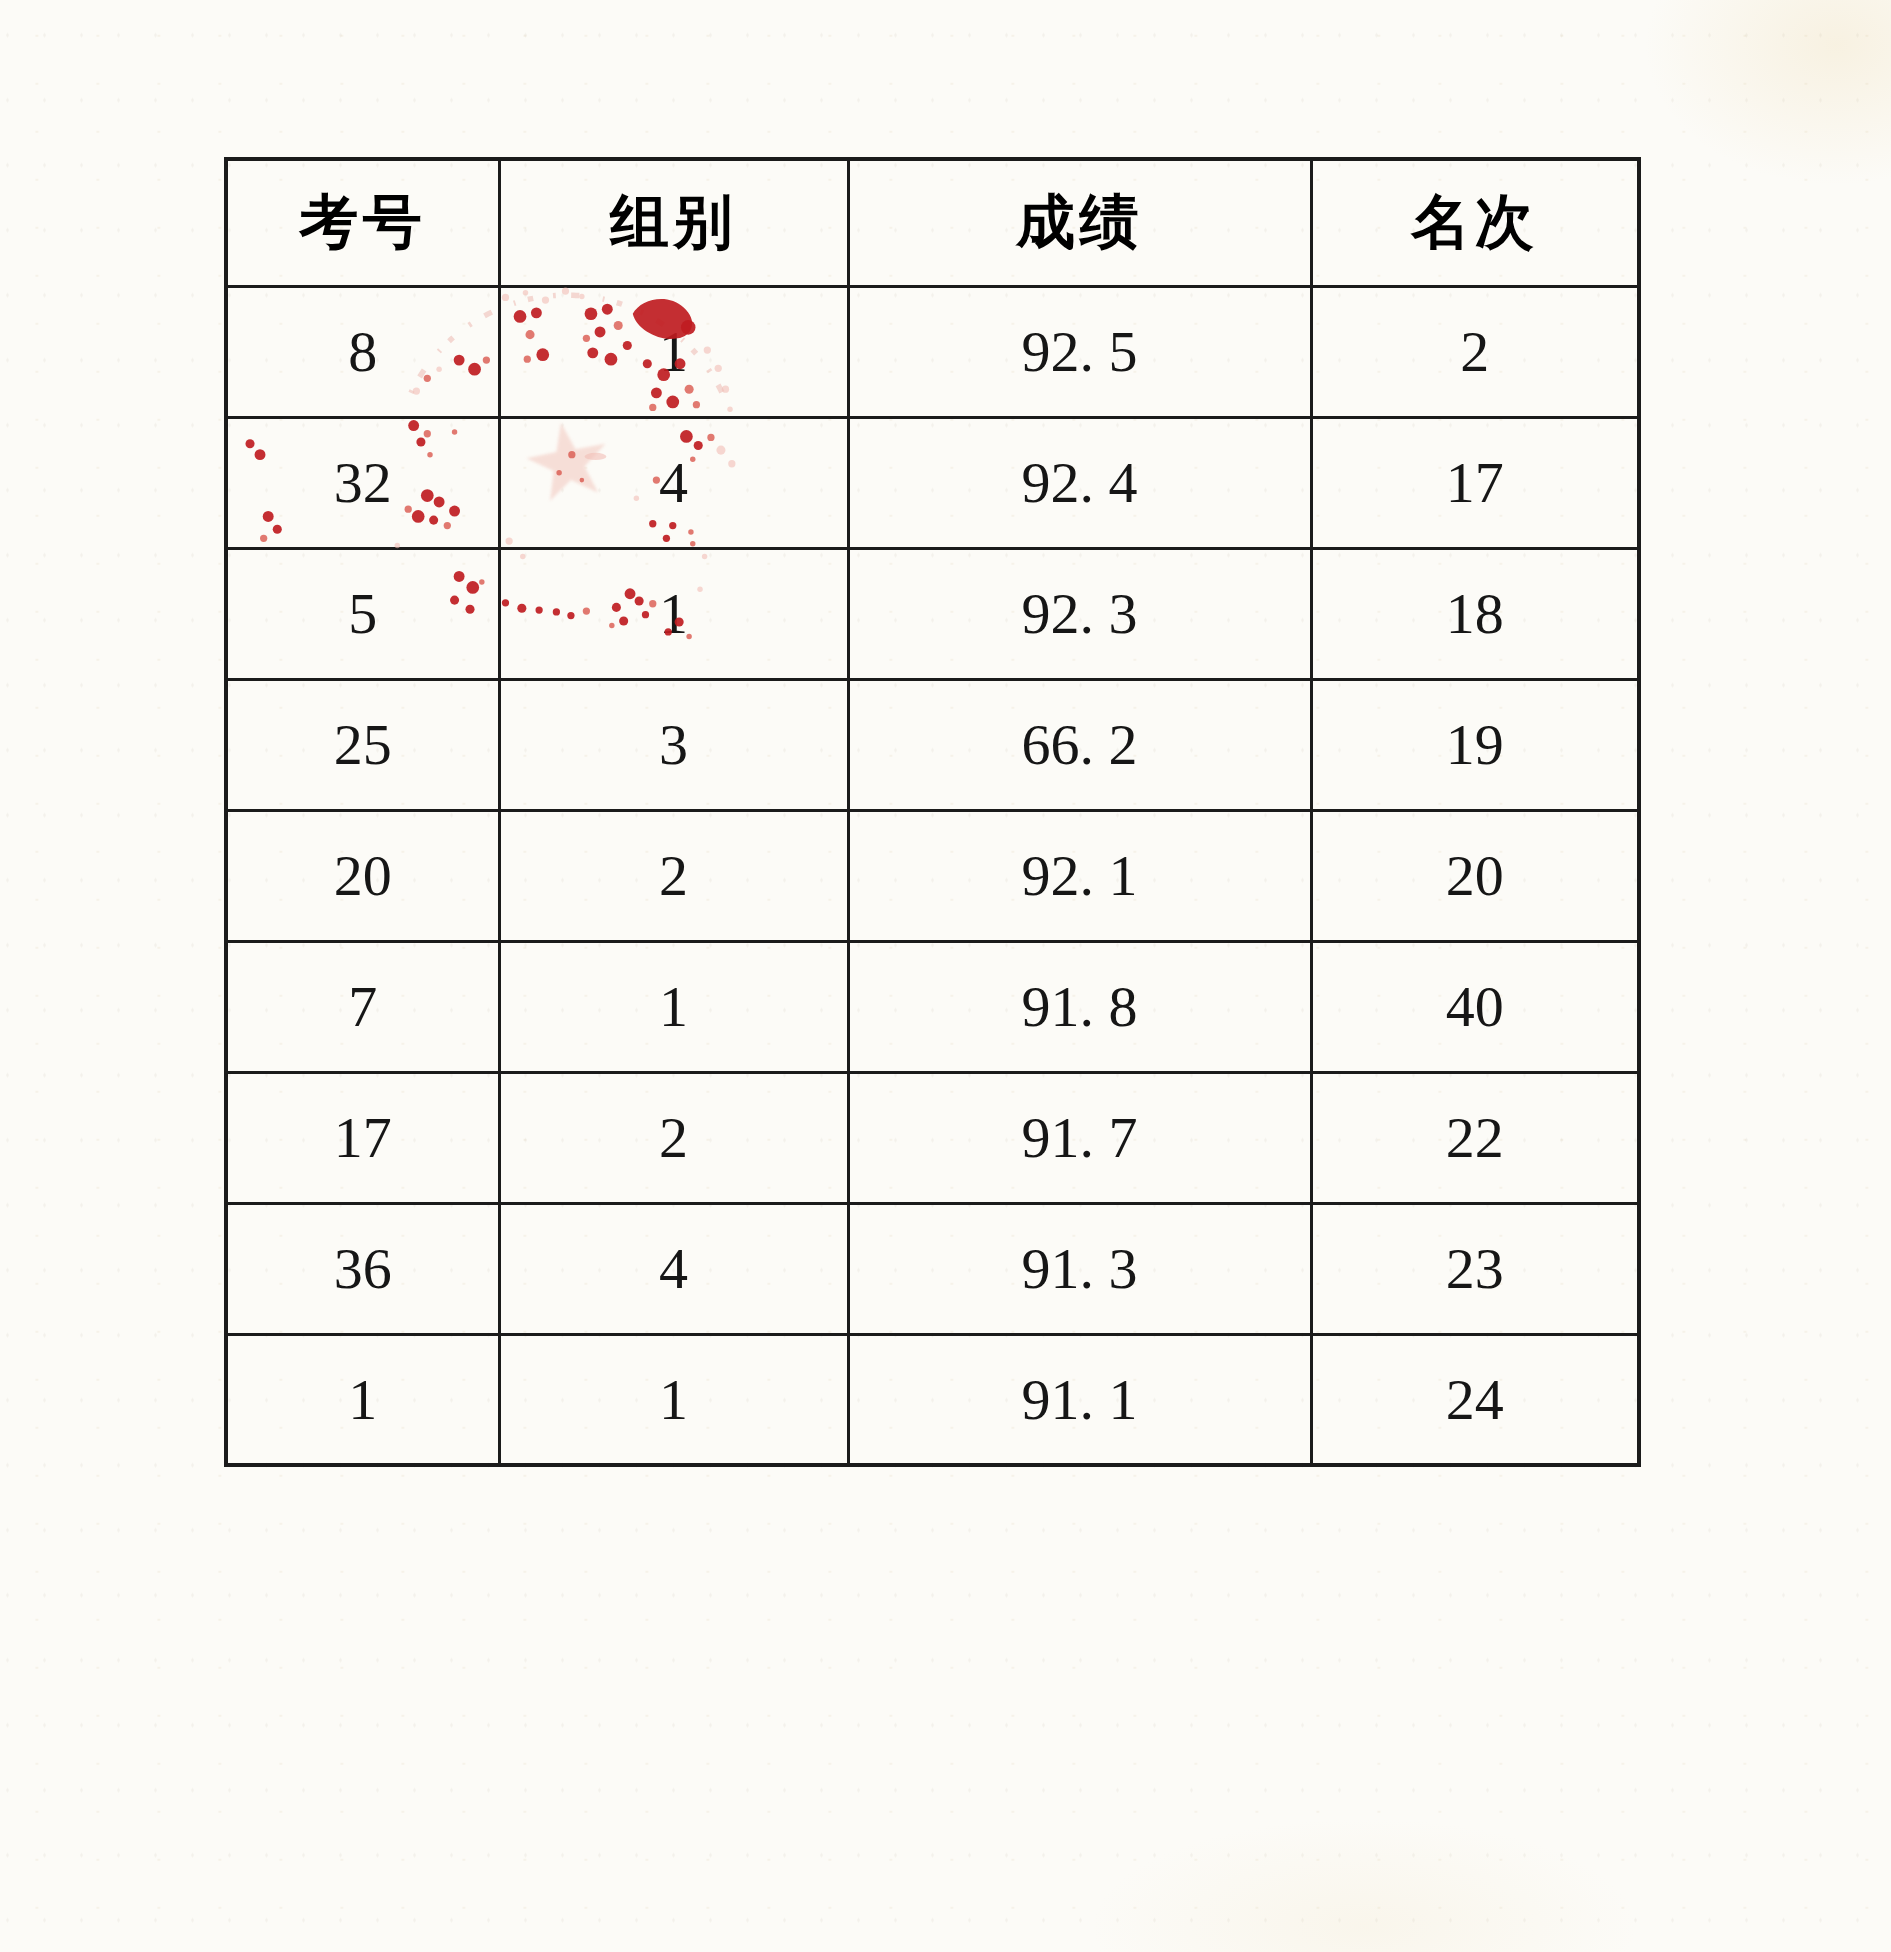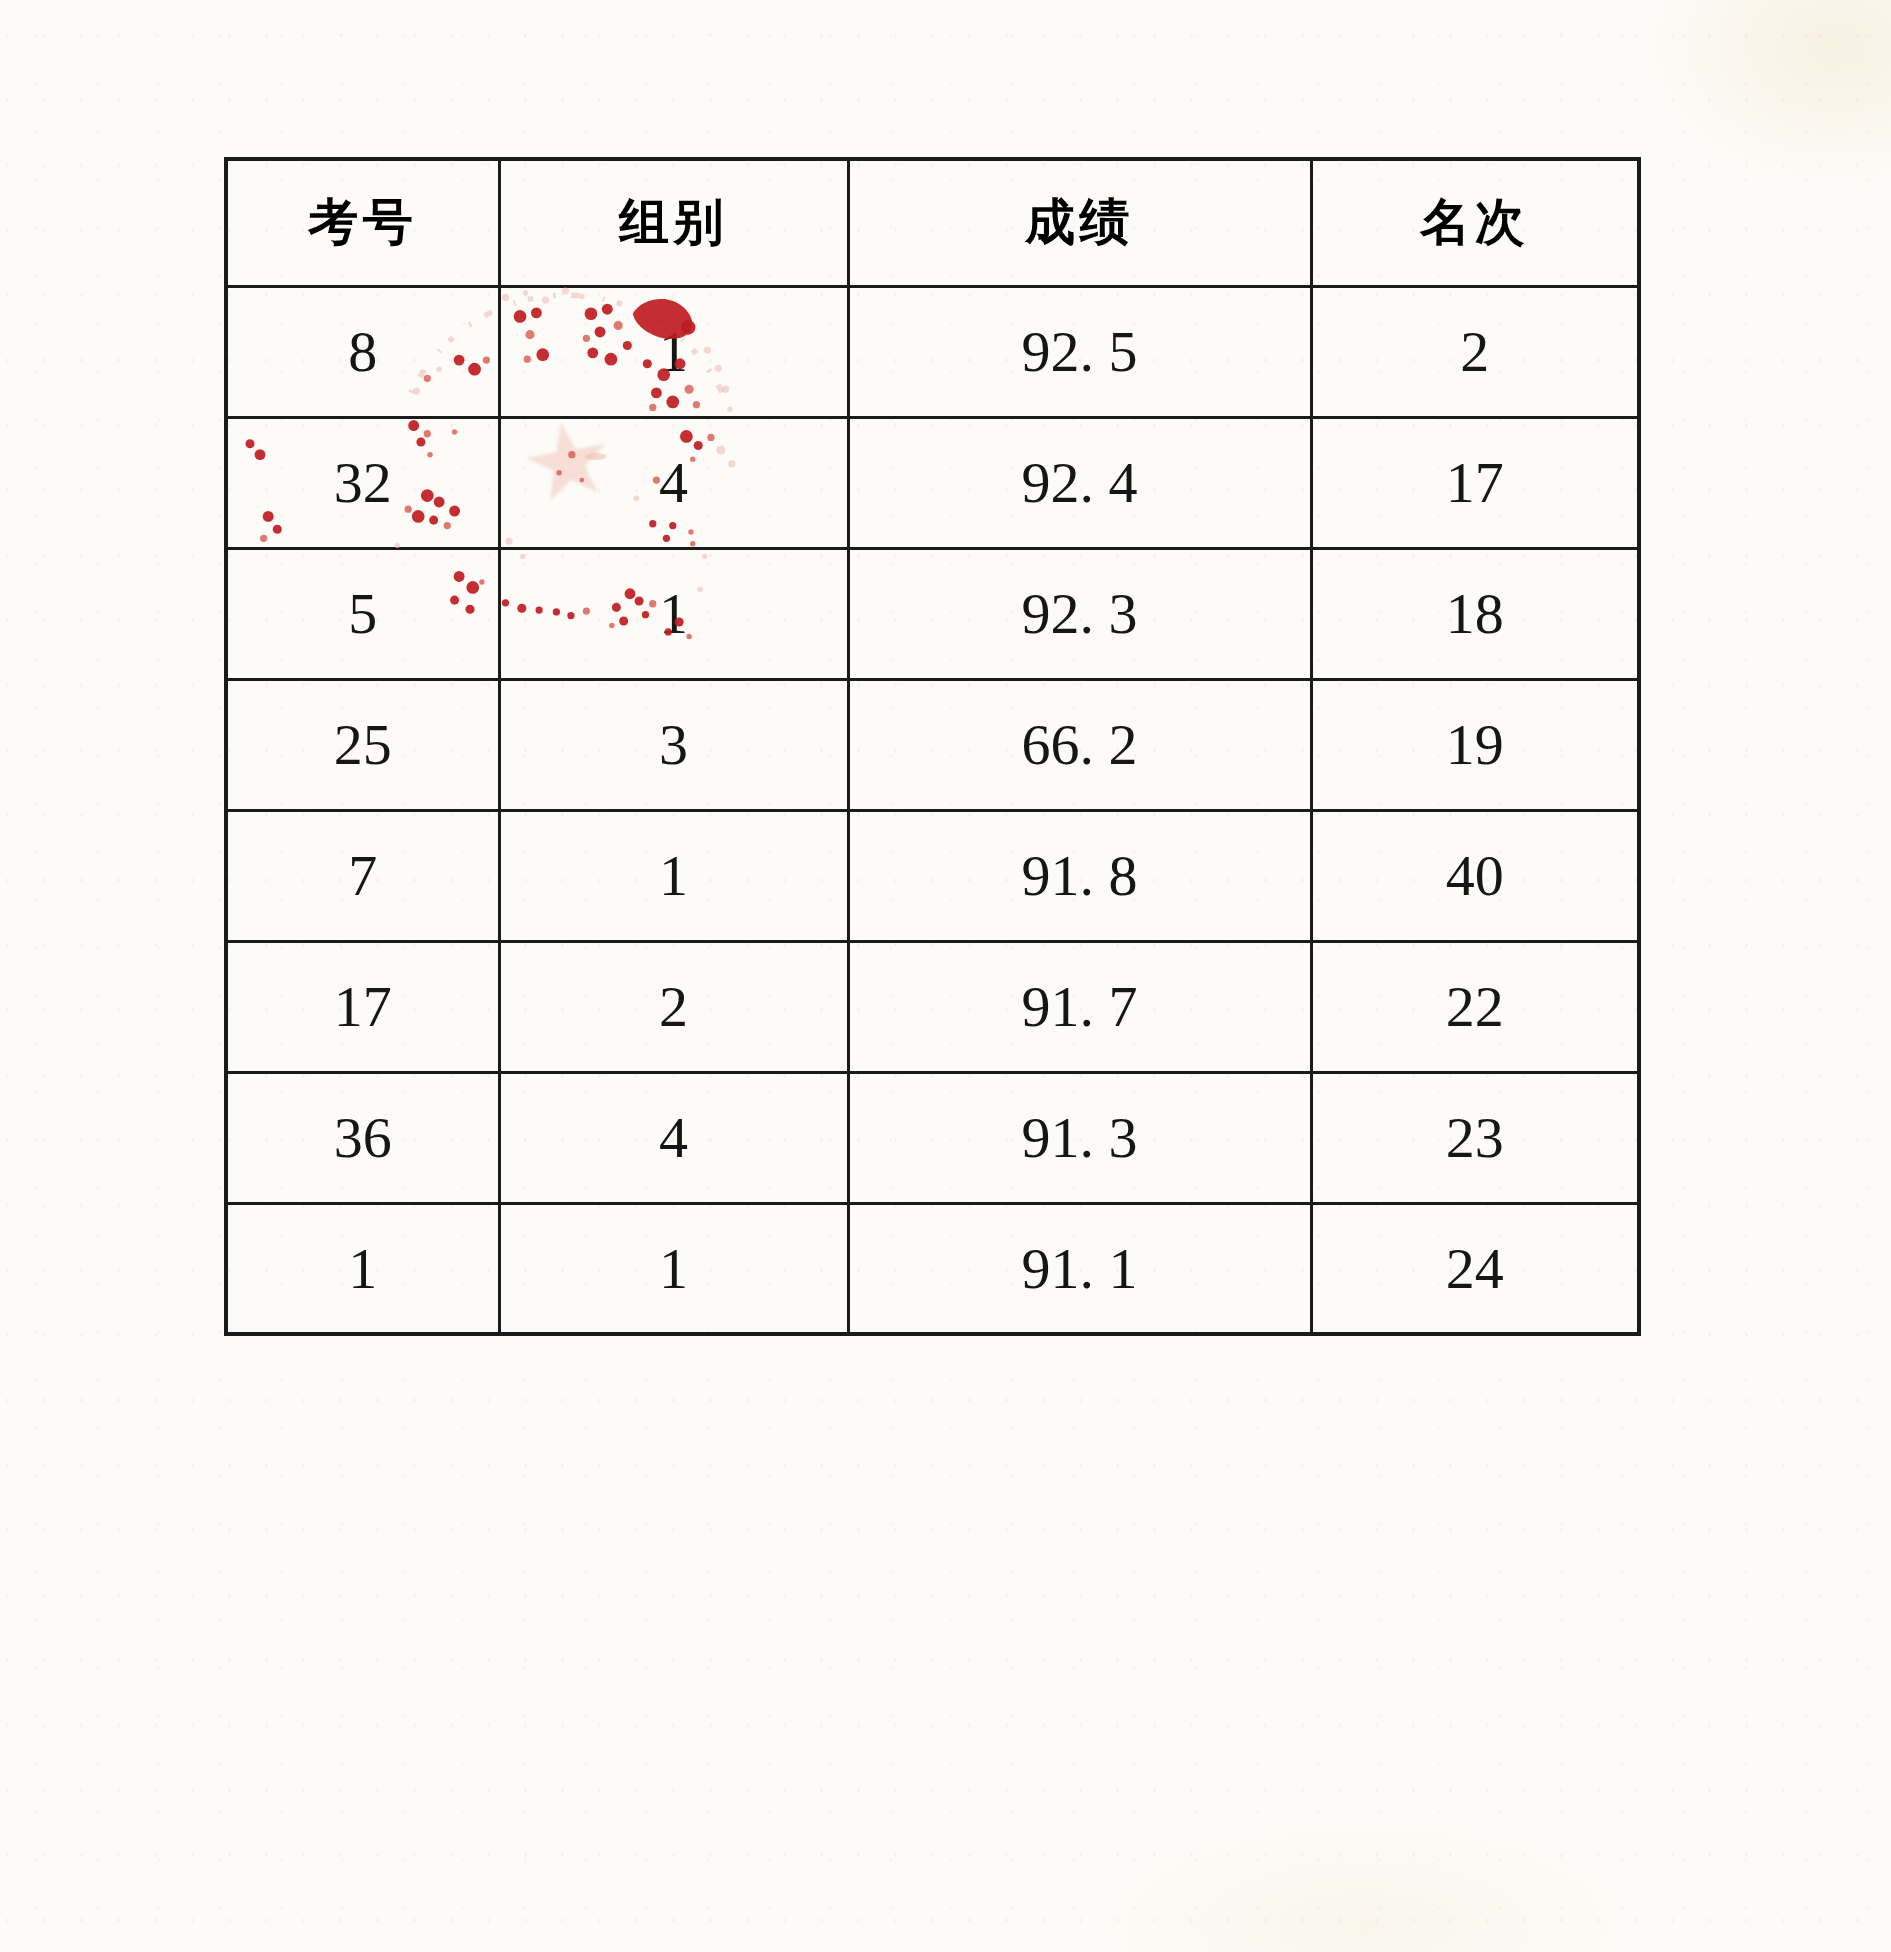--- a/index.html
+++ b/index.html
@@ -42,21 +42,21 @@
   }
   table.score, table.score th, table.score td{
     border:3.6px solid #1b1b1b;
   }
   table.score{border-width:4.5px;}
   th,td{text-align:center;vertical-align:middle;padding:0;}
   thead tr{height:127px;}
   tbody tr{height:131px;}
   th{
     font-family:"Liberation Sans","DejaVu Sans",sans-serif;
-    font-weight:700;font-size:50px;letter-spacing:4.5px;color:#000;
+    font-weight:700;font-size:59px;letter-spacing:4.5px;color:#000;
   }
   td{font-size:58px;color:#161616;}
   col.c1{width:273px;} col.c2{width:349px;} col.c3{width:463px;} col.c4{width:328px;}
   svg.stamp{position:absolute;left:0;top:0;pointer-events:none;}
   .d{fill:#bf1c21;opacity:0.92;}
   .m{fill:#d9554a;opacity:0.78;}
   .f{fill:#f1beb5;opacity:0.6;}
 </style>
 </head>
 <body>
@@ -96,20 +96,26 @@
       <td>5</td>
       <td>1</td>
       <td>92. 3</td>
       <td>18</td>
     </tr>
     <tr>
       <td>25</td>
       <td>3</td>
       <td>66. 2</td>
       <td>19</td>
+    </tr>
+    <tr>
+      <td>20</td>
+      <td>2</td>
+      <td>92. 1</td>
+      <td>20</td>
     </tr>
     <tr>
       <td>7</td>
       <td>1</td>
       <td>91. 8</td>
       <td>40</td>
     </tr>
     <tr>
       <td>17</td>
       <td>2</td>

